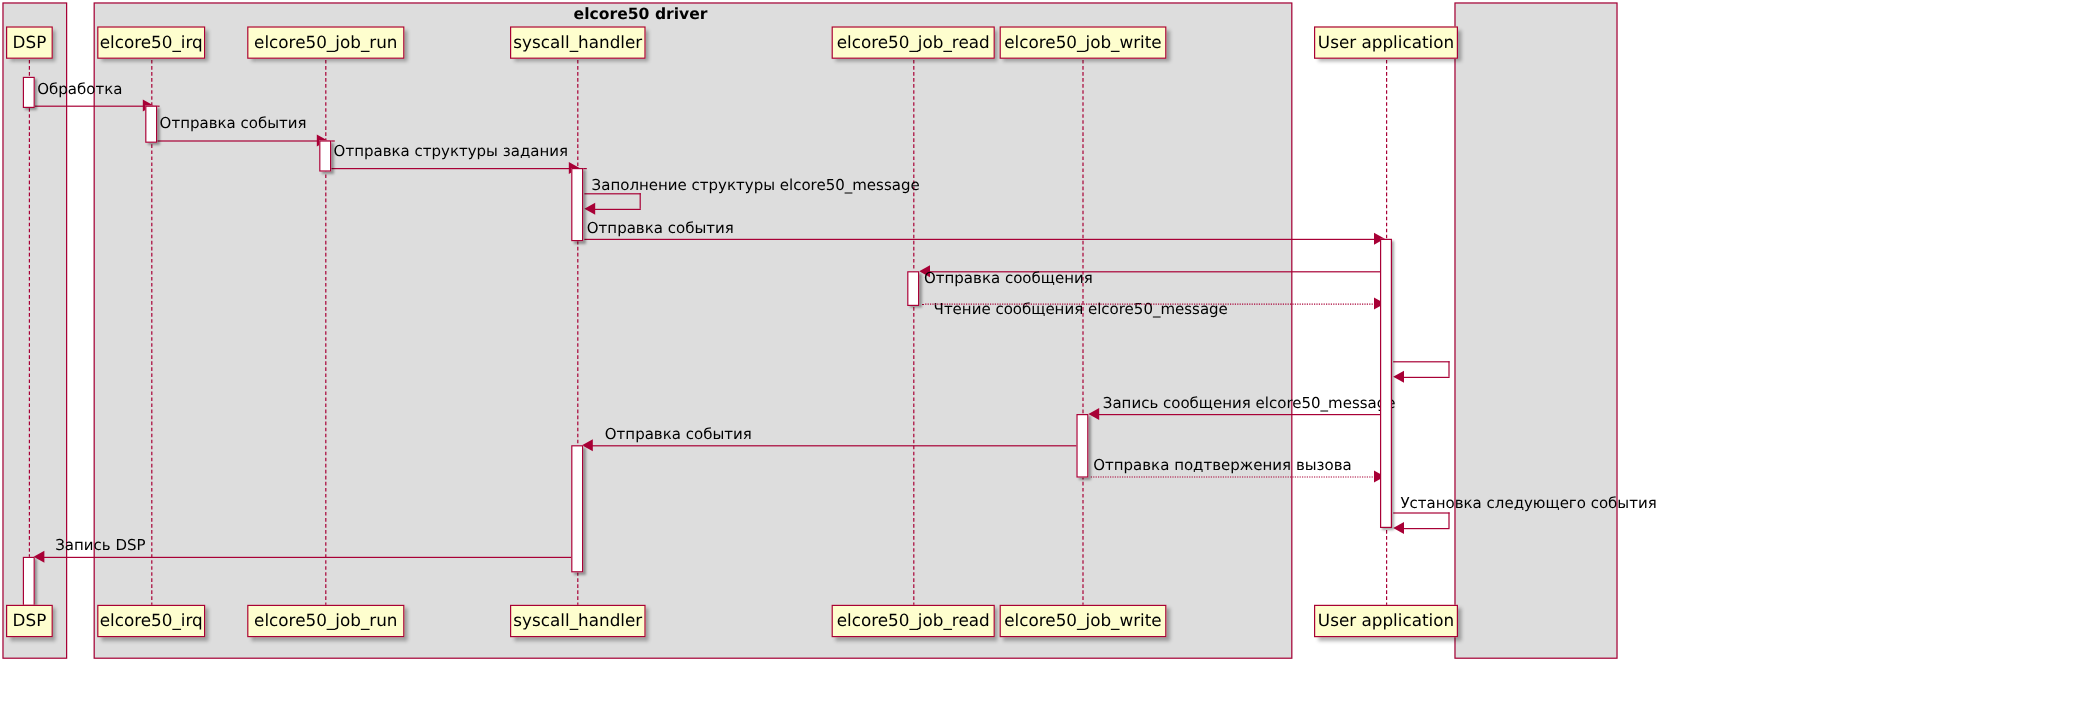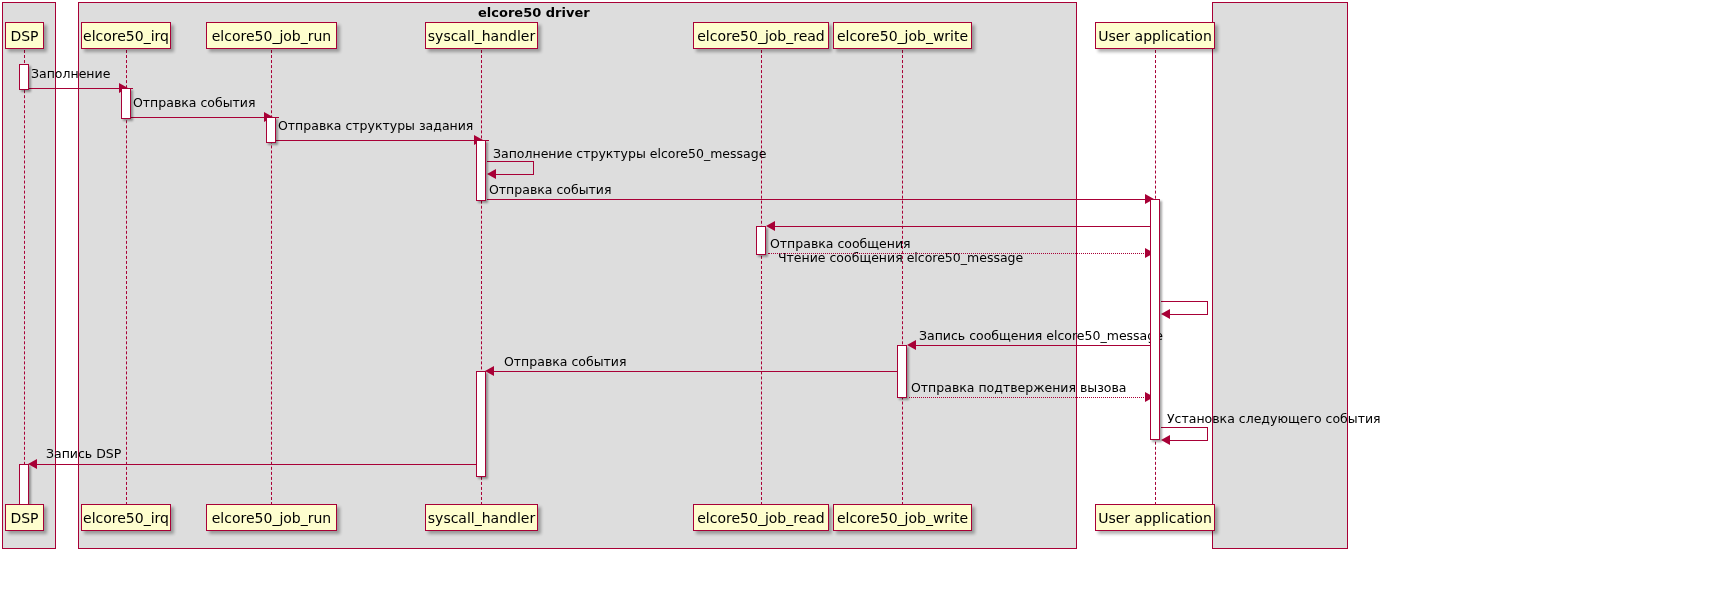--- a/index.html
+++ b/index.html
@@ -108,21 +108,21 @@
   <div class="lifeline" style="left:24px; top:50px; height:455px;"></div>
   <div class="lifeline" style="left:126px; top:50px; height:455px;"></div>
   <div class="lifeline" style="left:271px; top:50px; height:455px;"></div>
   <div class="lifeline" style="left:481px; top:50px; height:455px;"></div>
   <div class="lifeline" style="left:761px; top:50px; height:455px;"></div>
   <div class="lifeline" style="left:902px; top:50px; height:455px;"></div>
   <div class="lifeline" style="left:1155px; top:50px; height:455px;"></div>
 
   <div class="msgline" style="left:29px; top:88px; width:104px;"></div>
   <div class="arrow-r" style="left:119px; top:83px;"></div>
-  <div class="msglabel" style="left:31px; top:66px;">Заполнение</div>
+  <div class="msglabel" style="left:31px; top:66px;">Обработка</div>
 
   <div class="msgline" style="left:131px; top:117px; width:148px;"></div>
   <div class="arrow-r" style="left:264px; top:112px;"></div>
   <div class="msglabel" style="left:133px; top:95px;">Отправка события</div>
 
   <div class="msgline" style="left:276px; top:140px; width:213px;"></div>
   <div class="arrow-r" style="left:474px; top:135px;"></div>
   <div class="msglabel" style="left:278px; top:118px;">Отправка структуры задания</div>
 
   <div class="msgline" style="left:487px; top:161px; width:47px;"></div>
@@ -134,21 +134,21 @@
   <div class="msgline" style="left:487px; top:199px; width:667px;"></div>
   <div class="arrow-r" style="left:1145px; top:194px;"></div>
   <div class="msglabel" style="left:489px; top:182px;">Отправка события</div>
 
   <div class="msgline" style="left:772px; top:226px; width:387px;"></div>
   <div class="arrow-l" style="left:766px; top:221px;"></div>
   <div class="msglabel" style="left:778px; top:209px;margin-top:41px;">Чтение сообщения elcore50_message</div>
 
   <div class="msgline dotted" style="left:768px; top:253px; width:386px;"></div>
   <div class="arrow-r" style="left:1145px; top:248px;"></div>
-  <div class="msglabel" style="left:770px; top:236px;">Отправка сообщения</div>
+  <div class="msglabel" style="left:770px; top:224px;">Отправка сообщения</div>
 
   <div class="msgline" style="left:1161px; top:301px; width:47px;"></div>
   <div class="vline" style="left:1207px; top:301px; height:13px;"></div>
   <div class="msgline" style="left:1169px; top:314px; width:39px;"></div>
   <div class="arrow-l" style="left:1161px; top:309px;"></div>
 
   <div class="msgline" style="left:913px; top:345px; width:238px;"></div>
   <div class="arrow-l" style="left:907px; top:340px;"></div>
   <div class="msglabel" style="left:919px; top:328px;">Запись сообщения elcore50_message</div>
 

